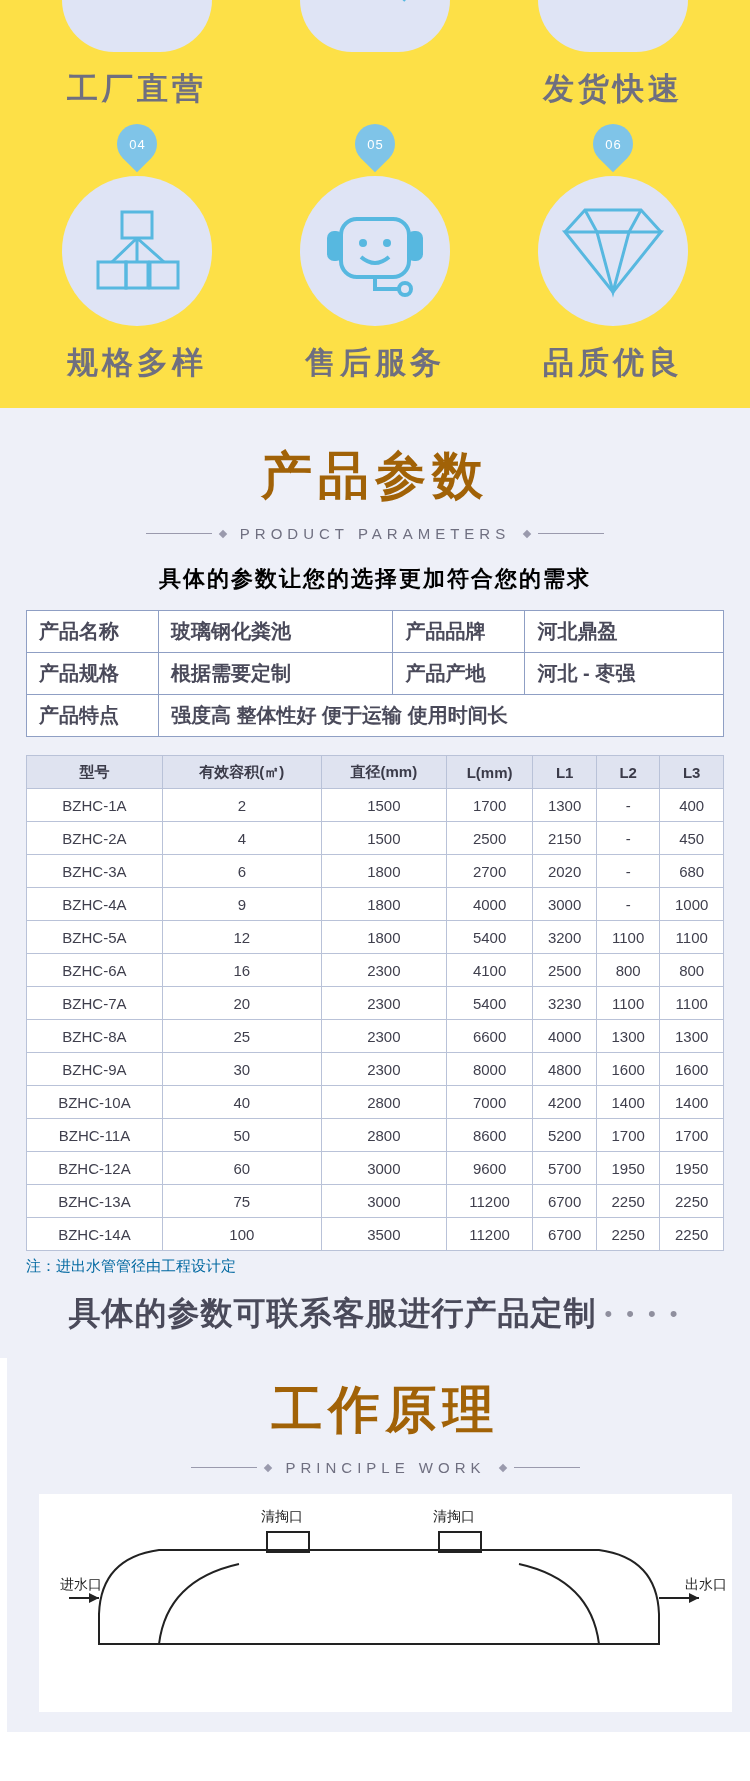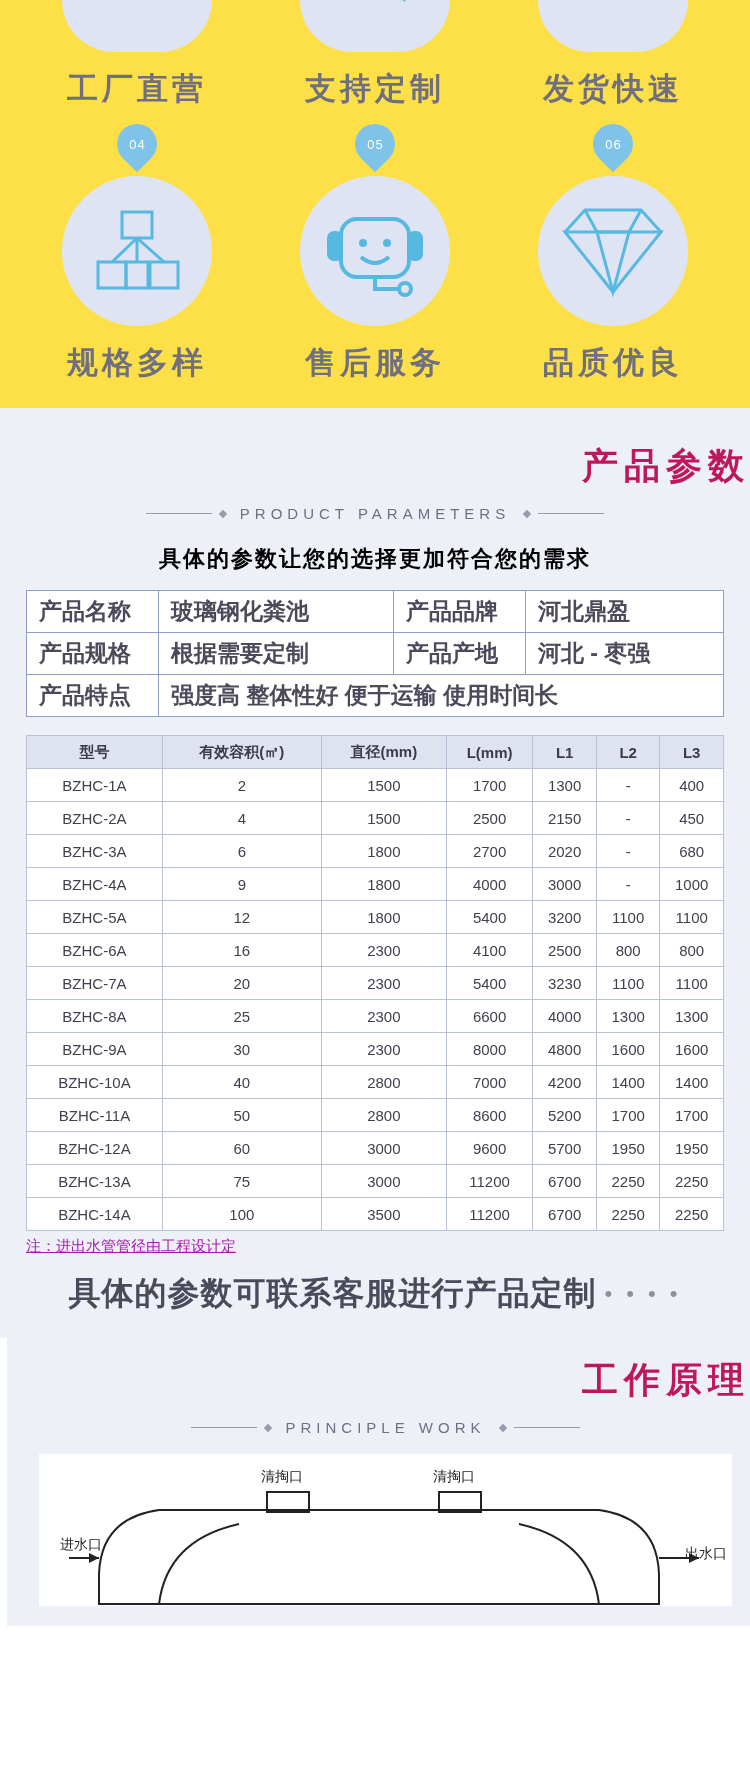--- a/index.html
+++ b/index.html
@@ -73,24 +73,24 @@
     padding: 0 26px;
   }
   .badge-cell { width: 222px; display: flex; justify-content: center; }
 
   
   .params {
     background: #eef0f8;
     padding: 34px 0 0 0;
   }
   .sec-title {
-    text-align: right;
-    font-size: 36px;
+    text-align: center;
+    font-size: 51px;
     font-weight: bold;
-    color: #be185d;
+    color: #a16207;
     letter-spacing: 6px;
   }
   .sec-sub {
     display: flex;
     align-items: center;
     justify-content: center;
     margin-top: 14px;
   }
   .sec-sub .line {
     width: 66px;
@@ -118,21 +118,21 @@
 
   table { border-collapse: collapse; }
   .spec-table {
     width: 698px;
     margin: 0 26px;
     background: #fff;
   }
   .spec-table td {
     border: 1px solid #8f9fc4;
     height: 42px;
-    font-size: 23px;
+    font-size: 20px;
     font-weight: bold;
     color: #4a4a5a;
     padding: 0 12px;
   }
   .spec-table td.lbl { width: 132px; white-space: nowrap; }
   .spec-table td.val { }
   .spec-table td.val-wide { }
 
   .model-table {
     width: 698px;
@@ -150,22 +150,21 @@
   .model-table thead th {
     background: #dfe3f0;
     font-weight: bold;
     font-size: 15px;
     color: #3b3b49;
   }
   .model-table tbody tr td:first-child { font-weight: normal; }
   .note {
     margin: 6px 26px 0 26px;
     font-size: 15px;
-    color: #a21caf;
-    text-decoration: underline;
+    color: #0369a1;
   }
   .custom-line {
     margin: 16px 0 0 0;
     padding: 0 18px 22px 18px;
     display: flex;
     align-items: center;
     justify-content: center;
   }
   .custom-line .ctext {
     font-size: 32px;
@@ -182,21 +181,21 @@
 
   
   .principle {
     background: #eef0f8;
     padding: 18px 0 20px 14px;
     margin-left: 7px;
   }
   .diagram {
     background: #fff;
     margin: 18px 18px 0 18px;
-    height: 152px;
+    height: 218px;
     position: relative;
     overflow: hidden;
   }
   .dg-label {
     position: absolute;
     font-size: 14px;
     color: #222;
     white-space: nowrap;
   }
 </style>
@@ -218,21 +217,20 @@
         <div class="feat-title">工厂直营</div>
       </div>
 
       <div class="feat-cell">
         <div class="feat-circle cut">
           <svg width="150" height="150" viewBox="0 0 150 150">
             <circle cx="70" cy="62" r="26" fill="none" stroke="#57b8e0" stroke-width="4"></circle>
             <line x1="88" y1="80" x2="106" y2="98" stroke="#57b8e0" stroke-width="5"></line>
           </svg>
         </div>
-        <div class="feat-title">支持定制</div>
       </div>
 
       <div class="feat-cell">
         <div class="feat-circle cut">
           <svg width="150" height="150" viewBox="0 0 150 150">
             <rect x="38" y="70" width="74" height="6" fill="#57b8e0"></rect>
             <rect x="48" y="56" width="54" height="5" fill="none" stroke="#57b8e0" stroke-width="3"></rect>
           </svg>
         </div>
         <div class="feat-title">发货快速</div>
@@ -501,17 +499,17 @@
         <rect x="228" y="38" width="42" height="20" fill="none" stroke="#222" stroke-width="2"></rect>
         <rect x="400" y="38" width="42" height="20" fill="none" stroke="#222" stroke-width="2"></rect>
         <line x1="30" y1="104" x2="60" y2="104" stroke="#222" stroke-width="2"></line>
         <polygon points="60,104 50,99 50,109" fill="#222"></polygon>
         <line x1="620" y1="104" x2="660" y2="104" stroke="#222" stroke-width="2"></line>
         <polygon points="660,104 650,99 650,109" fill="#222"></polygon>
       </svg>
       <span class="dg-label" style="left:222px; top:14px;">清掏口</span>
       <span class="dg-label" style="left:394px; top:14px;">清掏口</span>
       <span class="dg-label" style="left:21px; top:82px;">进水口</span>
-      <span class="dg-label" style="left:646px; top:91px;">出水口</span>
+      <span class="dg-label" style="left:646px; top:82px;">出水口</span>
     </div>
   </section>
 
 </div>
 
 </body></html>

